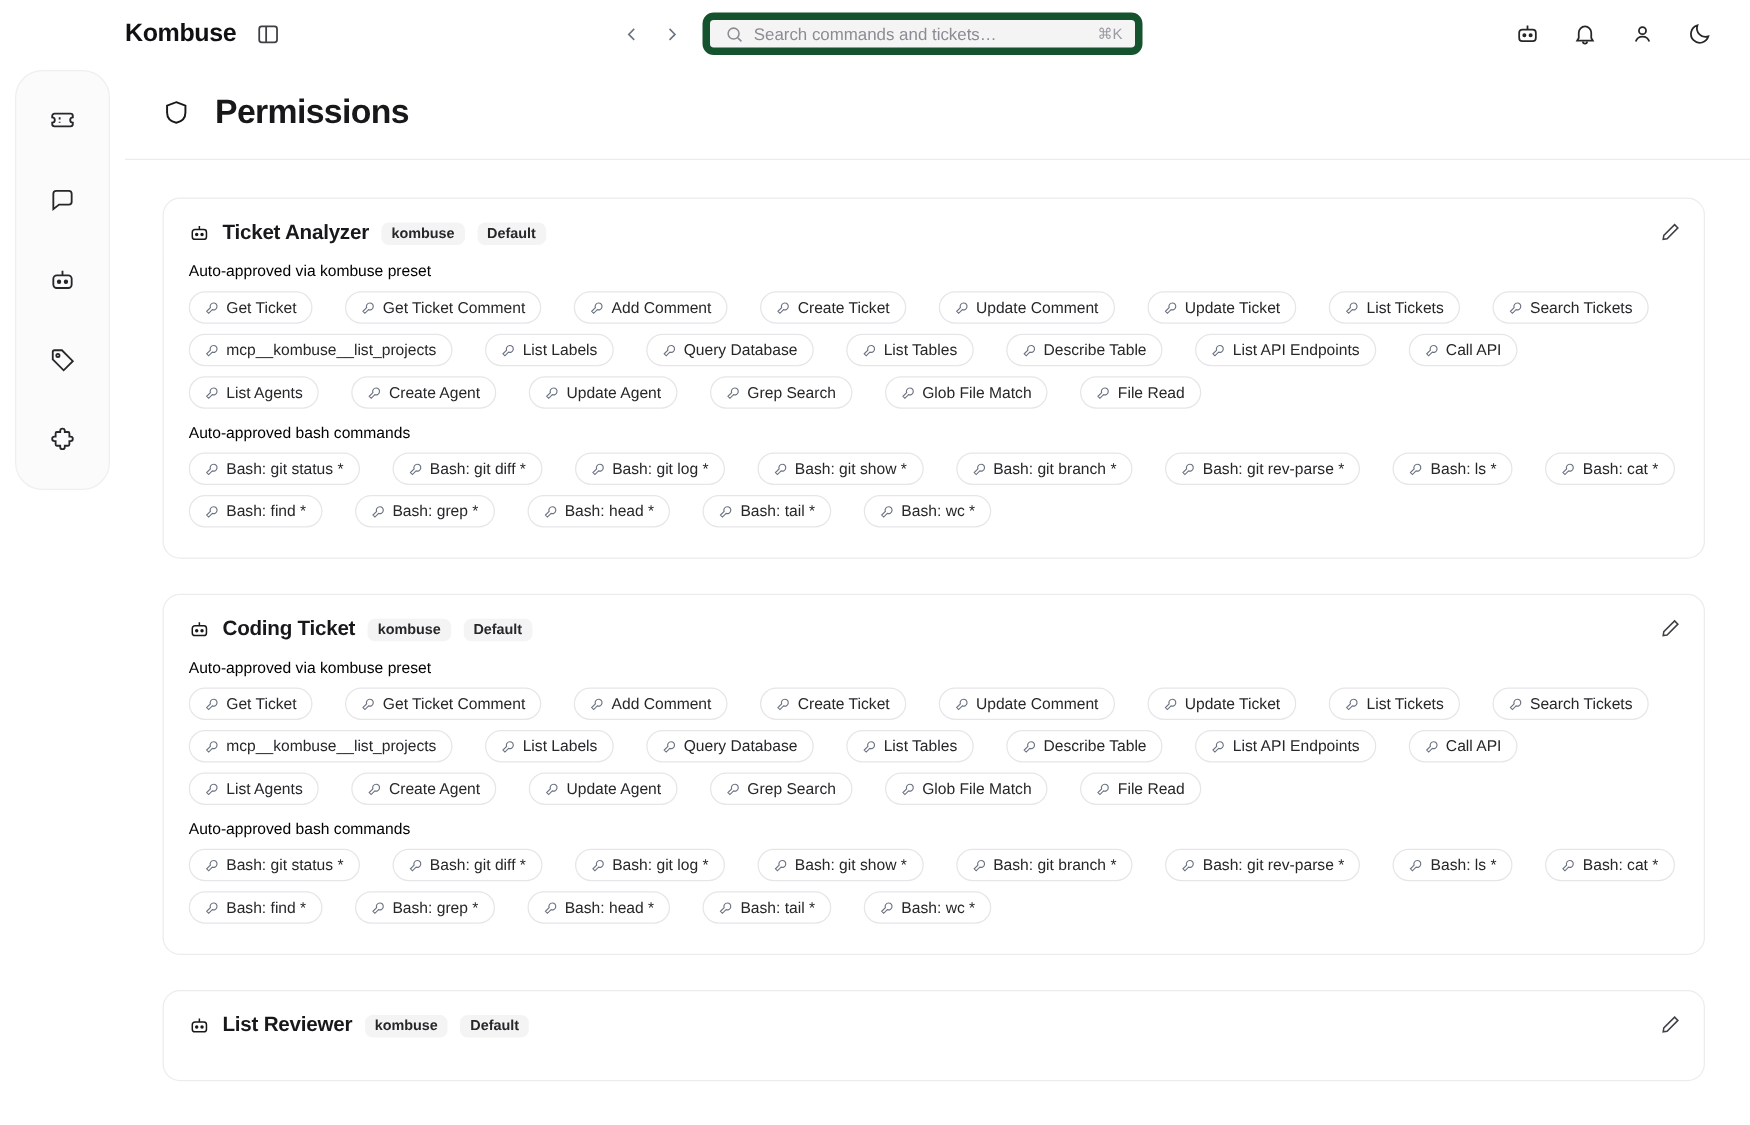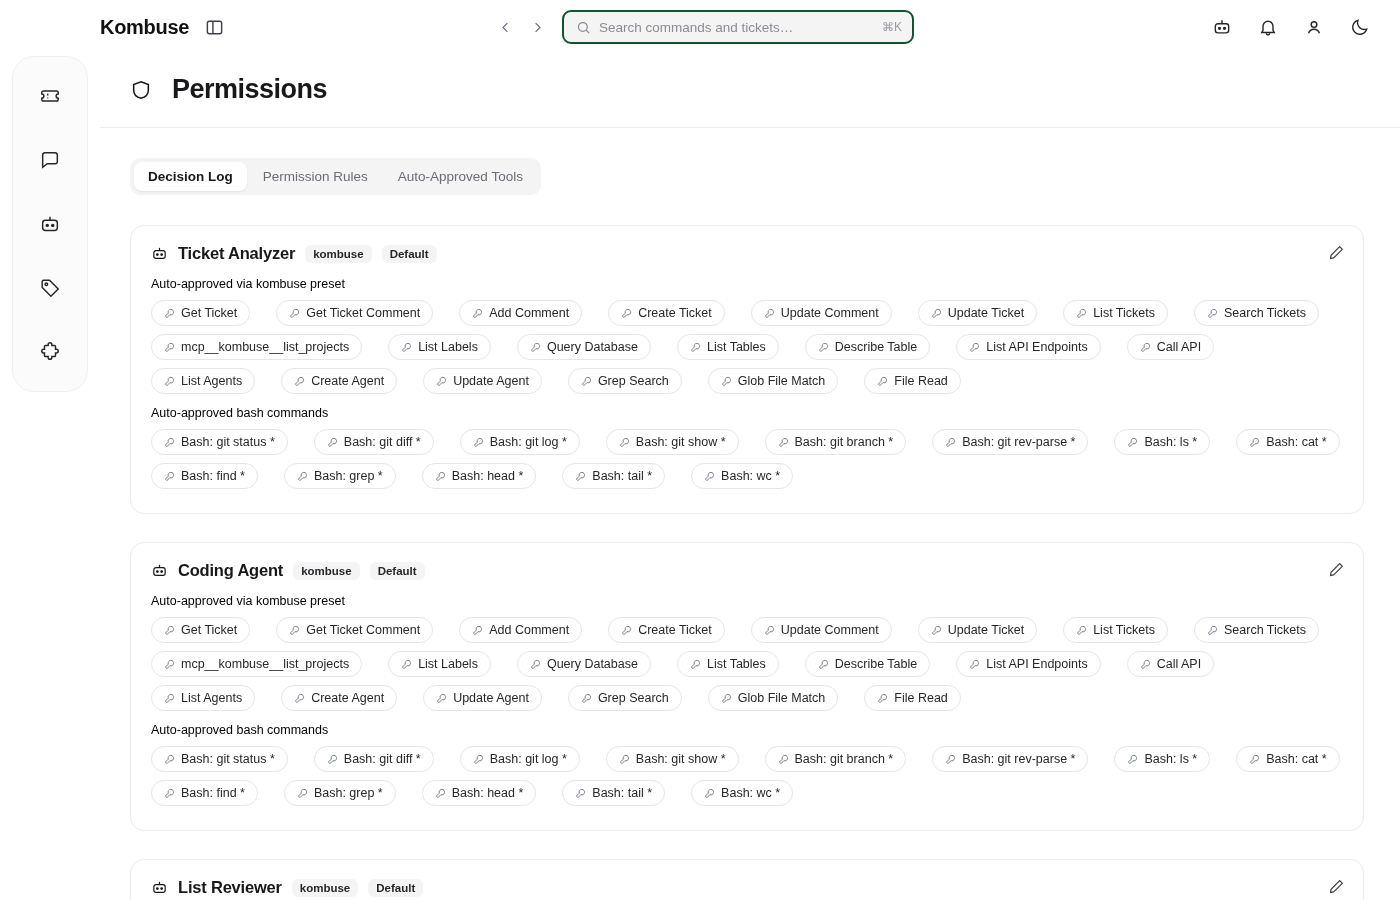--- a/index.html
+++ b/index.html
@@ -46,21 +46,21 @@
     font-size: 15px;
     cursor: pointer;
     border-radius: 6px;
   }
   .search {
     position: absolute;
     left: 562px;
     width: 352px;
     height: 34px;
     background: #f4f4f5;
-    border: 2px solid #14532d;
+    border: 6px solid #14532d;
     border-radius: 9px;
     display: flex;
     align-items: center;
     padding: 0 10px 0 12px;
     gap: 8px;
   }
   .search .ph {
     flex: 1;
     font-size: 13.5px;
     color: #8b8b93;
@@ -308,25 +308,20 @@
 
   <div class="pagehead">
     <span class="shield">
       <svg width="22" height="24" viewBox="0 0 24 24" fill="none" stroke="currentColor" stroke-width="1.7">
         <path d="M12 3l8 3v6c0 5-3.5 8-8 9-4.5-1-8-4-8-9V6z"></path>
       </svg>
     </span>
     <h1>Permissions</h1>
   </div>
 
-  <div class="tabs">
-    <div class="tab active">Decision Log</div>
-    <div class="tab">Permission Rules</div>
-    <div class="tab">Auto-Approved Tools</div>
-  </div>
 
   <div class="cards">
 
     <div class="card">
       <div class="cardhead">
         <span class="bot">
           <svg width="17" height="17" viewBox="0 0 24 24" fill="none" stroke="currentColor" stroke-width="1.7">
             <rect x="4" y="8" width="16" height="11" rx="3"></rect>
               <line x1="12" y1="4" x2="12" y2="8"></line>
               <circle cx="9" cy="13.5" r="1.1" fill="currentColor"></circle>
@@ -627,21 +622,21 @@
     <div class="card">
       <div class="cardhead">
         <span class="bot">
           <svg width="17" height="17" viewBox="0 0 24 24" fill="none" stroke="currentColor" stroke-width="1.7">
             <rect x="4" y="8" width="16" height="11" rx="3"></rect>
               <line x1="12" y1="4" x2="12" y2="8"></line>
               <circle cx="9" cy="13.5" r="1.1" fill="currentColor"></circle>
               <circle cx="15" cy="13.5" r="1.1" fill="currentColor"></circle>
           </svg>
         </span>
-        <span class="cardtitle">Coding Agent</span>
+        <span class="cardtitle">Coding Ticket</span>
         <span class="pill">kombuse</span>
         <span class="pill">Default</span>
       </div>
       <div class="edit">
         <svg width="17" height="17" viewBox="0 0 24 24" fill="none" stroke="currentColor" stroke-width="1.7">
           <path d="M16.5 3.8l3.7 3.7L8 19.7l-4.4.7.7-4.4z"></path>
         </svg>
       </div>
 
       <div class="seclabel">Auto-approved via kombuse preset</div>

